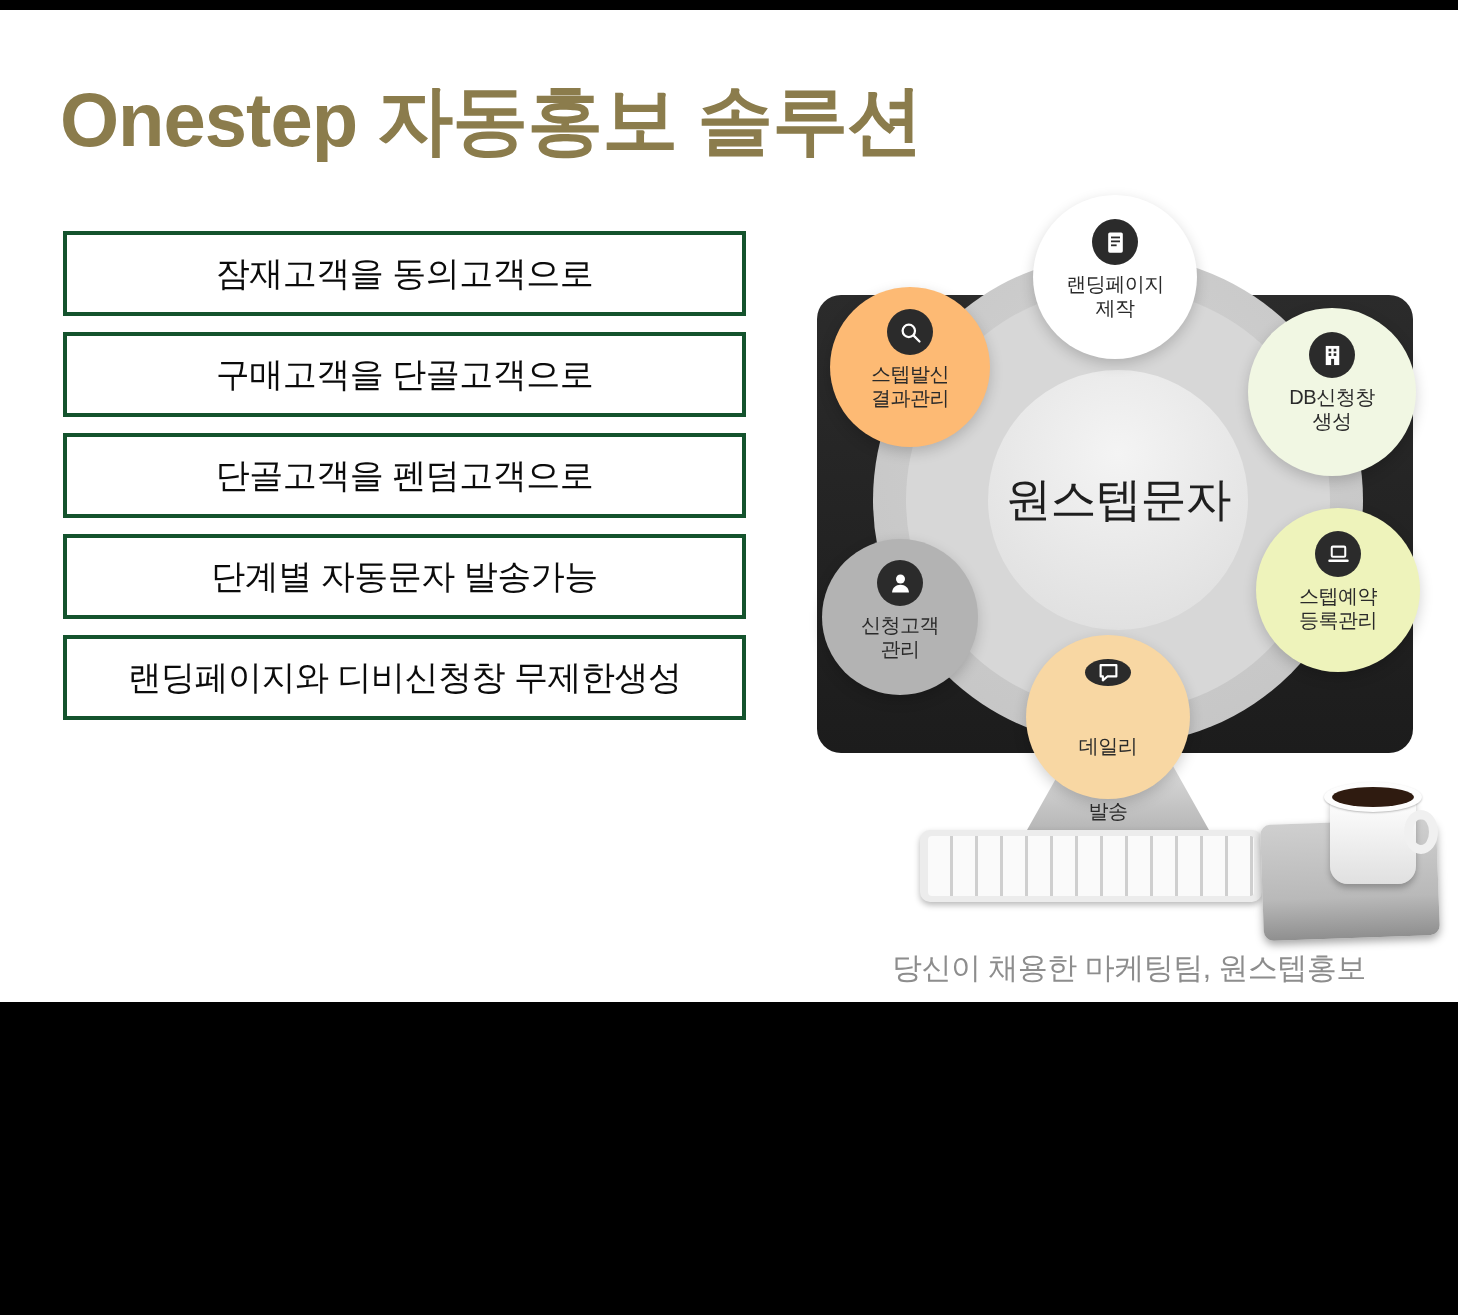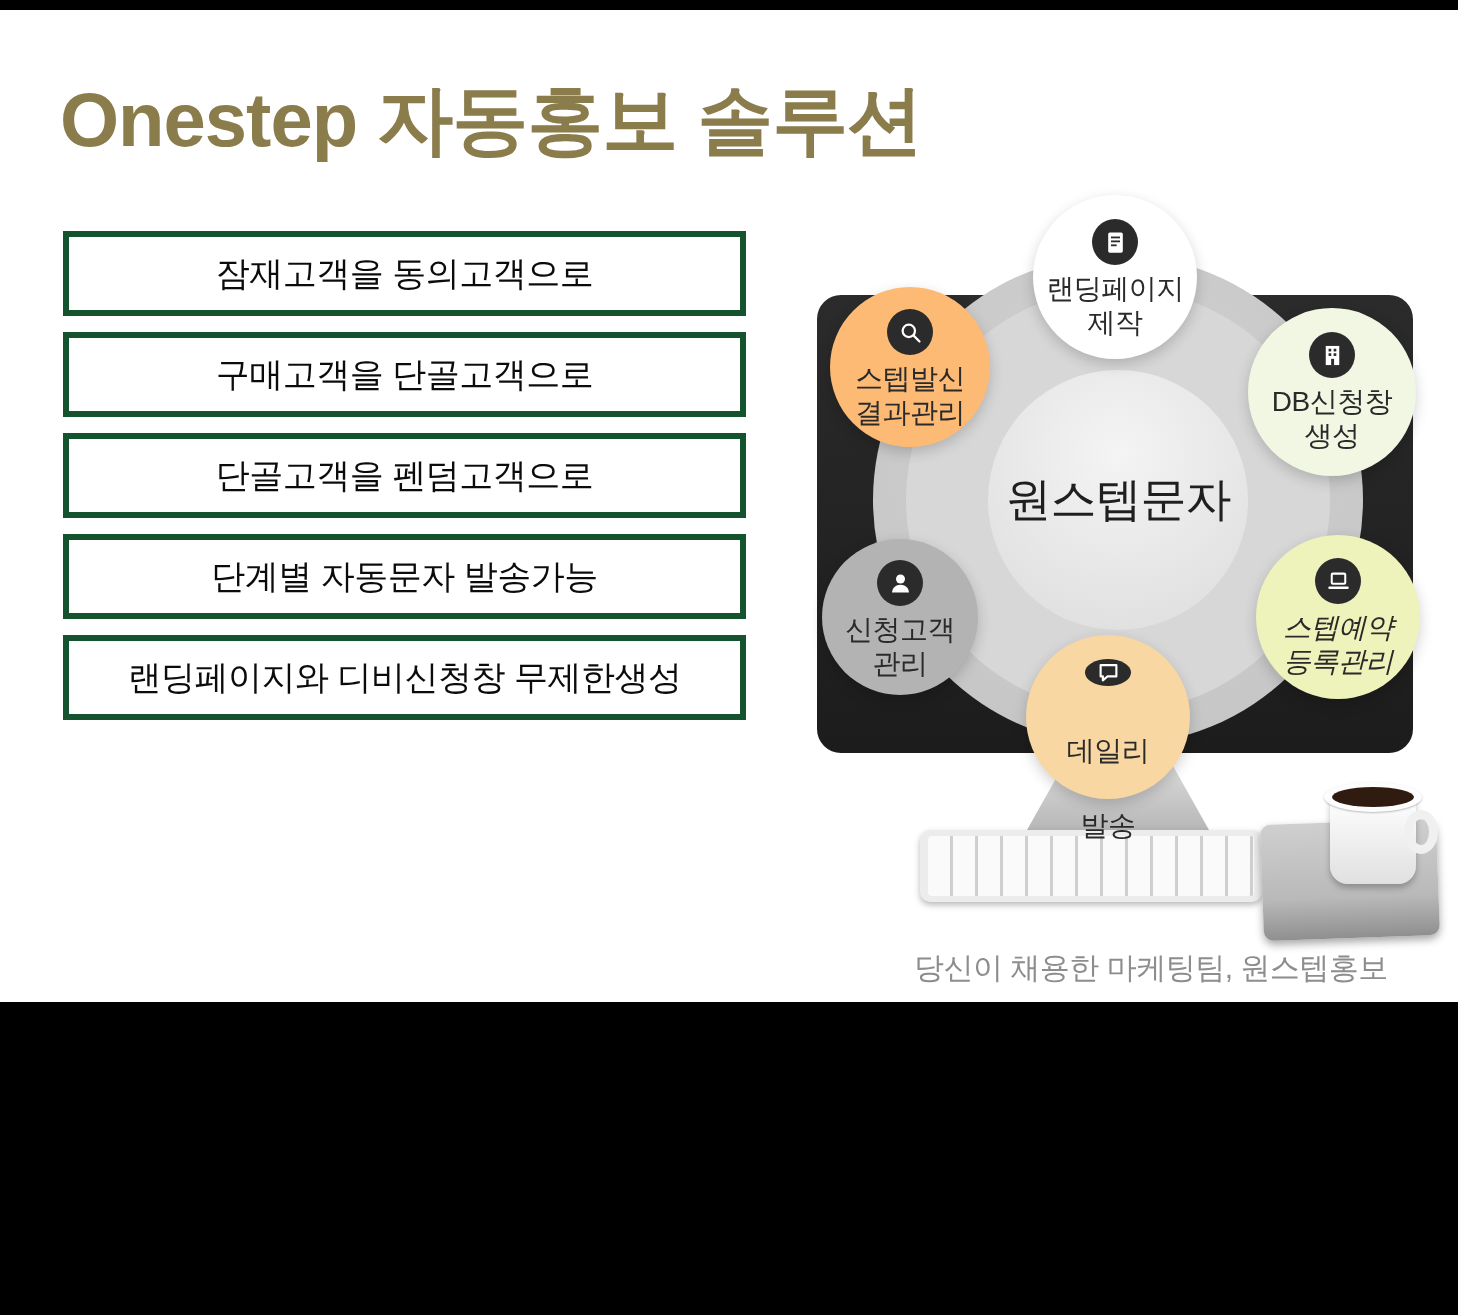--- a/index.html
+++ b/index.html
@@ -14,21 +14,21 @@
   .title{
     position:absolute;left:60px;top:60px;margin:0;
     font-size:76px;font-weight:800;color:#8b7c4c;letter-spacing:-1px;white-space:nowrap;
   }
   
   .features{
     position:absolute;left:63px;top:221px;width:683px;
     display:flex;flex-direction:column;gap:16px;
   }
   .feature-box{
-    height:85px;background:#fff;border:6px solid #14532d;box-sizing:border-box;
+    height:85px;background:#fff;border:4px solid #14532d;box-sizing:border-box;
     display:flex;align-items:center;justify-content:center;
     font-size:34px;color:#0b0b0b;letter-spacing:-0.5px;
   }
   
   .monitor-screen{
     position:absolute;left:817px;top:285px;width:596px;height:458px;
     background:linear-gradient(180deg,#2b2b2b 0%,#1c1c1c 100%);
     border-radius:24px;
   }
   .monitor-stand{
@@ -88,30 +88,30 @@
     position:absolute;border-radius:50%;
     display:flex;flex-direction:column;align-items:center;
     box-shadow:0 5px 14px rgba(0,0,0,.18);
     text-align:center;box-sizing:border-box;
   }
   .sat-icon{
     width:46px;height:46px;border-radius:50%;background:#2b2b2b;
     display:flex;align-items:center;justify-content:center;margin-bottom:7px;
   }
   .sat-icon svg{width:27px;height:27px;display:block;}
-  .sat-line{display:block;font-size:28px;font-weight:500;color:#2a2a2a;line-height:1.22;letter-spacing:-0.5px;}
+  .sat-line{display:block;font-size:20px;font-weight:500;color:#2a2a2a;line-height:1.22;letter-spacing:-0.5px;}
   .sat-landing   {left:1033px;top:185px;width:164px;height:164px;padding-top:24px;}
   .sat-stepresult{left:830px; top:277px;width:160px;height:160px;padding-top:22px;}
   .sat-dbform    {left:1248px;top:298px;width:168px;height:168px;padding-top:24px;}
   .sat-customer  {left:822px; top:529px;width:156px;height:156px;padding-top:21px;}
-  .sat-stepreserve{left:1256px;top:525px;width:164px;height:164px;padding-top:23px;font-style:italic;}
+  .sat-stepreserve{left:1256px;top:498px;width:164px;height:164px;padding-top:23px;}
   .sat-daily     {left:1026px;top:625px;width:164px;height:164px;padding-top:24px;gap:41px;}
   
   .caption{
-    position:absolute;left:914px;top:938px;
+    position:absolute;left:892px;top:938px;
     font-size:30px;font-weight:500;color:#8d8d8d;letter-spacing:-0.5px;white-space:nowrap;
   }
 </style>
 </head>
 <body>
 
 <div class="canvas">
   <div class="content">
 
     <h1 class="title">Onestep 자동홍보 솔루션</h1>

